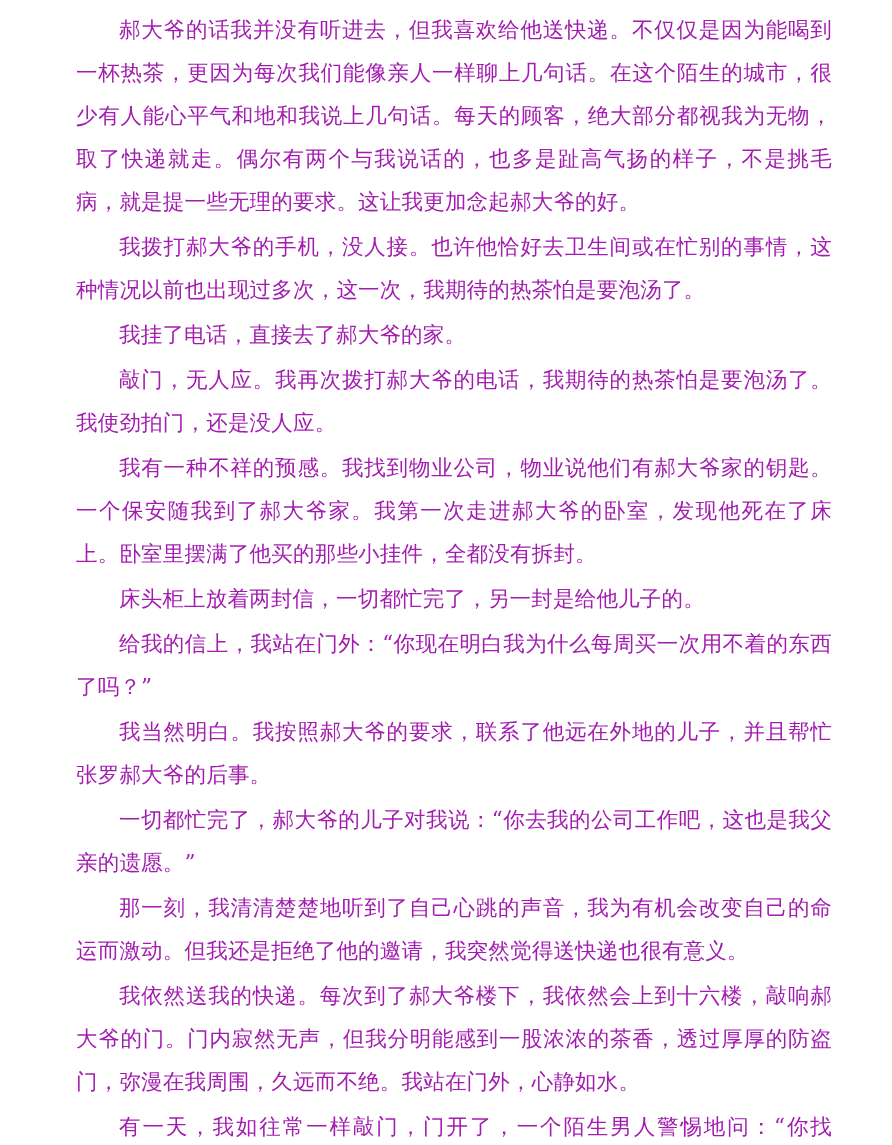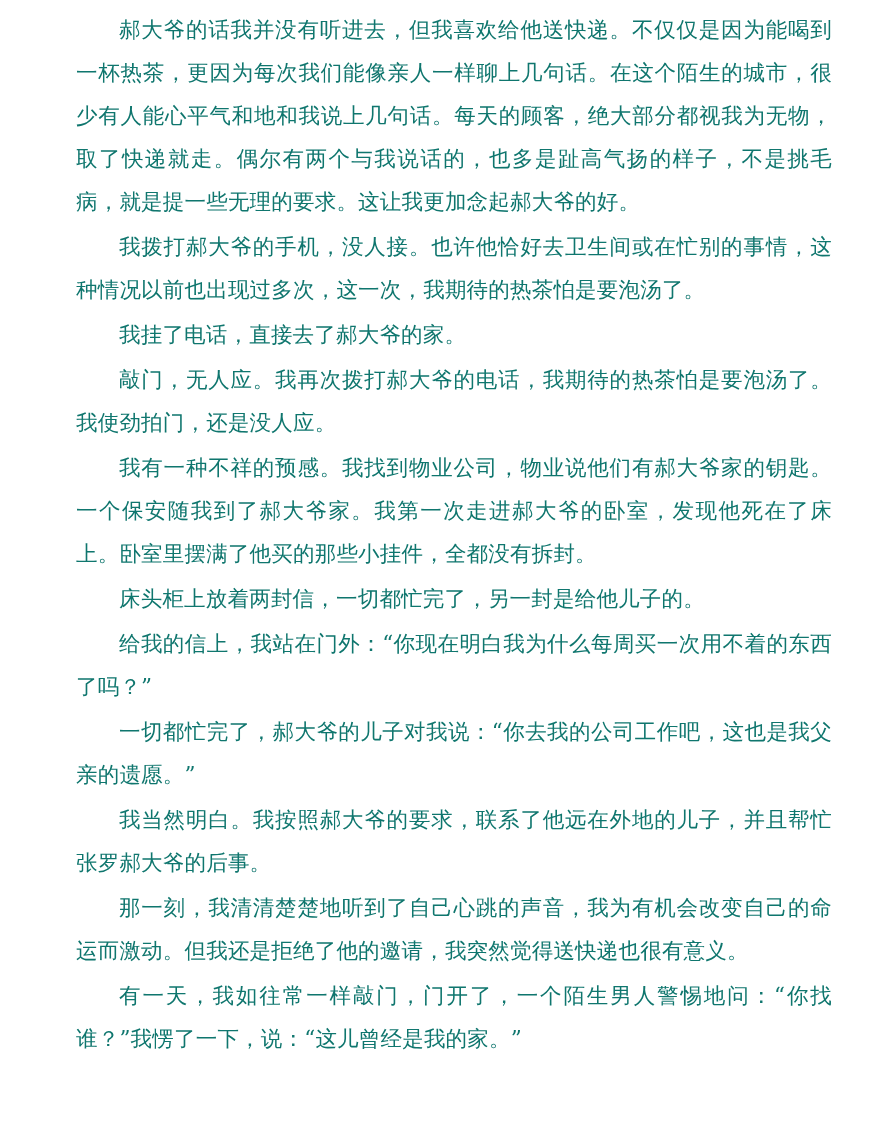--- a/index.html
+++ b/index.html
@@ -22,37 +22,38 @@
     position: relative;
   }
   .para {
     margin: 0 0 2px 0;
     font-size: 21.5px;
     line-height: 43px;
     text-align: justify;
     text-justify: inter-ideograph;
     text-indent: 2em;
     letter-spacing: 0.2px;
-    color: #0f766e;
+    color: #a21caf;
     font-weight: 400;
   }
   .para:last-child {
     margin-bottom: 0;
   }
 </style>
 </head>
 <body>
 
 <div id="page">
   <div id="body-text">
     <p class="para">郝大爷的话我并没有听进去，但我喜欢给他送快递。不仅仅是因为能喝到一杯热茶，更因为每次我们能像亲人一样聊上几句话。在这个陌生的城市，很少有人能心平气和地和我说上几句话。每天的顾客，绝大部分都视我为无物，取了快递就走。偶尔有两个与我说话的，也多是趾高气扬的样子，不是挑毛病，就是提一些无理的要求。这让我更加念起郝大爷的好。</p>
     <p class="para">我拨打郝大爷的手机，没人接。也许他恰好去卫生间或在忙别的事情，这种情况以前也出现过多次，这一次，我期待的热茶怕是要泡汤了。</p>
     <p class="para">我挂了电话，直接去了郝大爷的家。</p>
     <p class="para">敲门，无人应。我再次拨打郝大爷的电话，我期待的热茶怕是要泡汤了。我使劲拍门，还是没人应。</p>
     <p class="para">我有一种不祥的预感。我找到物业公司，物业说他们有郝大爷家的钥匙。一个保安随我到了郝大爷家。我第一次走进郝大爷的卧室，发现他死在了床上。卧室里摆满了他买的那些小挂件，全都没有拆封。</p>
     <p class="para">床头柜上放着两封信，一切都忙完了，另一封是给他儿子的。</p>
     <p class="para">给我的信上，我站在门外：“你现在明白我为什么每周买一次用不着的东西了吗？”</p>
+    <p class="para">我当然明白。我按照郝大爷的要求，联系了他远在外地的儿子，并且帮忙张罗郝大爷的后事。</p>
     <p class="para">一切都忙完了，郝大爷的儿子对我说：“你去我的公司工作吧，这也是我父亲的遗愿。”</p>
-    <p class="para">我当然明白。我按照郝大爷的要求，联系了他远在外地的儿子，并且帮忙张罗郝大爷的后事。</p>
     <p class="para">那一刻，我清清楚楚地听到了自己心跳的声音，我为有机会改变自己的命运而激动。但我还是拒绝了他的邀请，我突然觉得送快递也很有意义。</p>
+    <p class="para">我依然送我的快递。每次到了郝大爷楼下，我依然会上到十六楼，敲响郝大爷的门。门内寂然无声，但我分明能感到一股浓浓的茶香，透过厚厚的防盗门，弥漫在我周围，久远而不绝。我站在门外，心静如水。</p>
     <p class="para">有一天，我如往常一样敲门，门开了，一个陌生男人警惕地问：“你找谁？”我愣了一下，说：“这儿曾经是我的家。”</p>
   </div>
 </div>
 
 </body></html>

